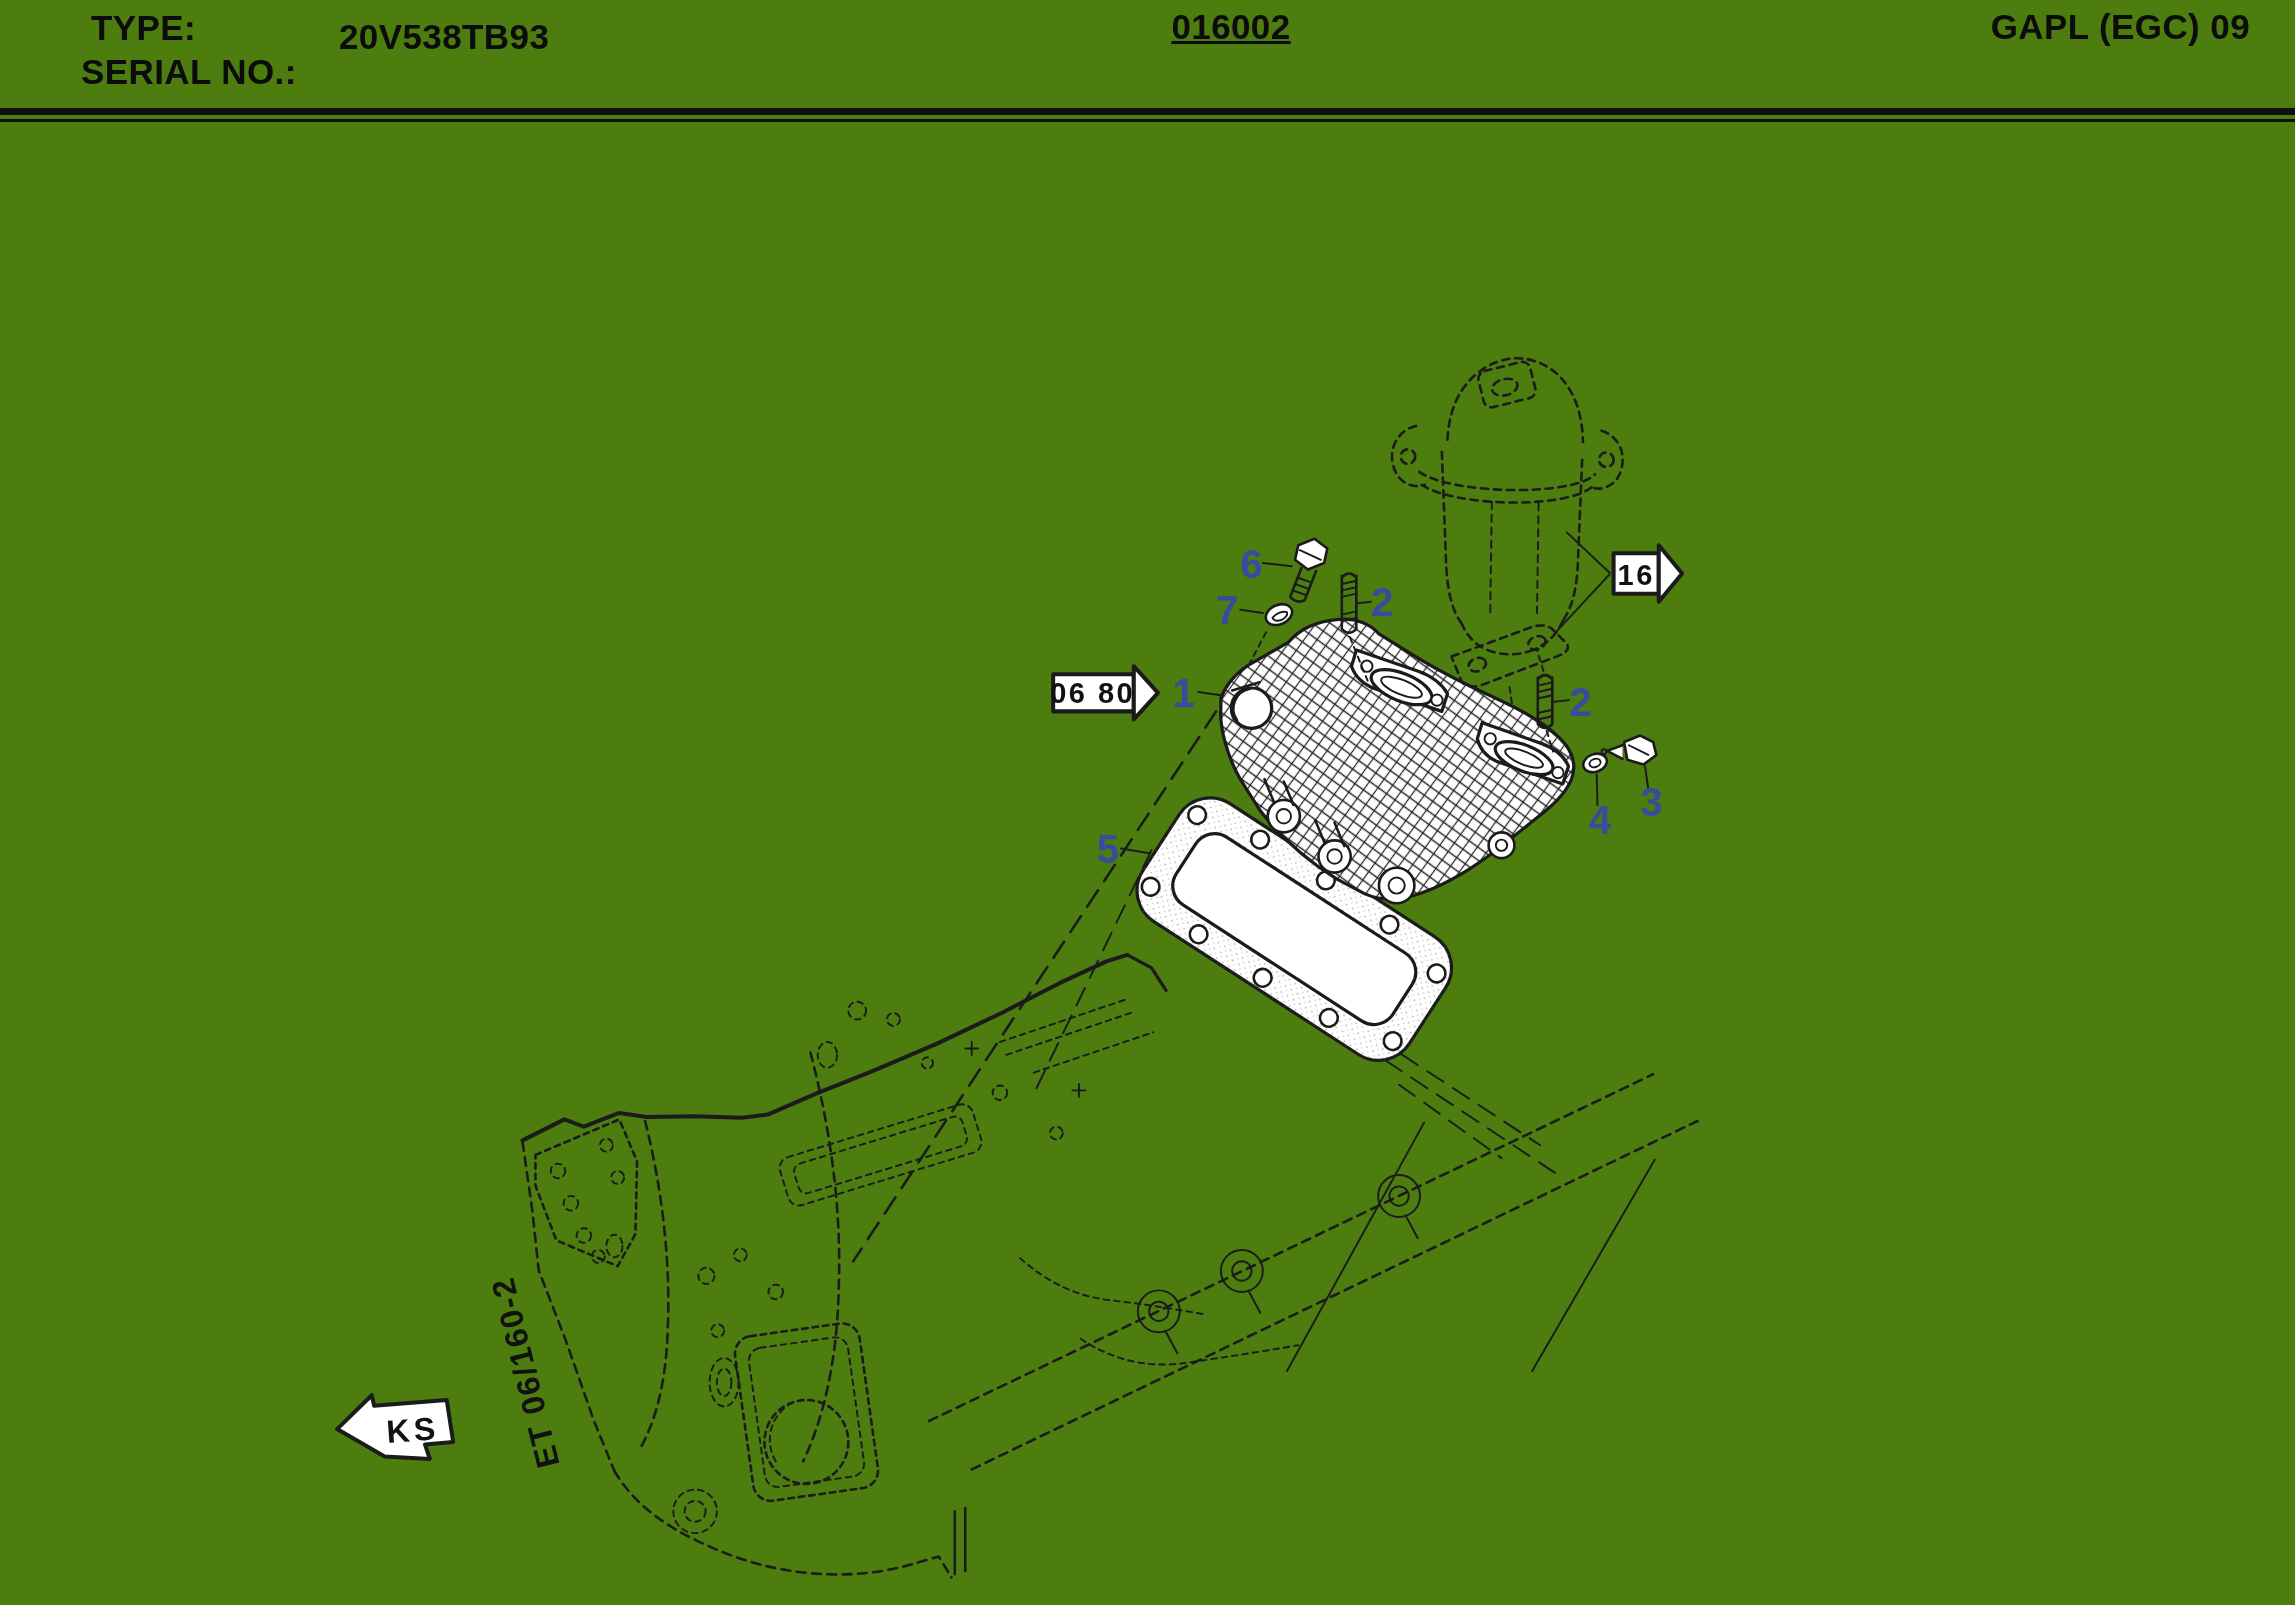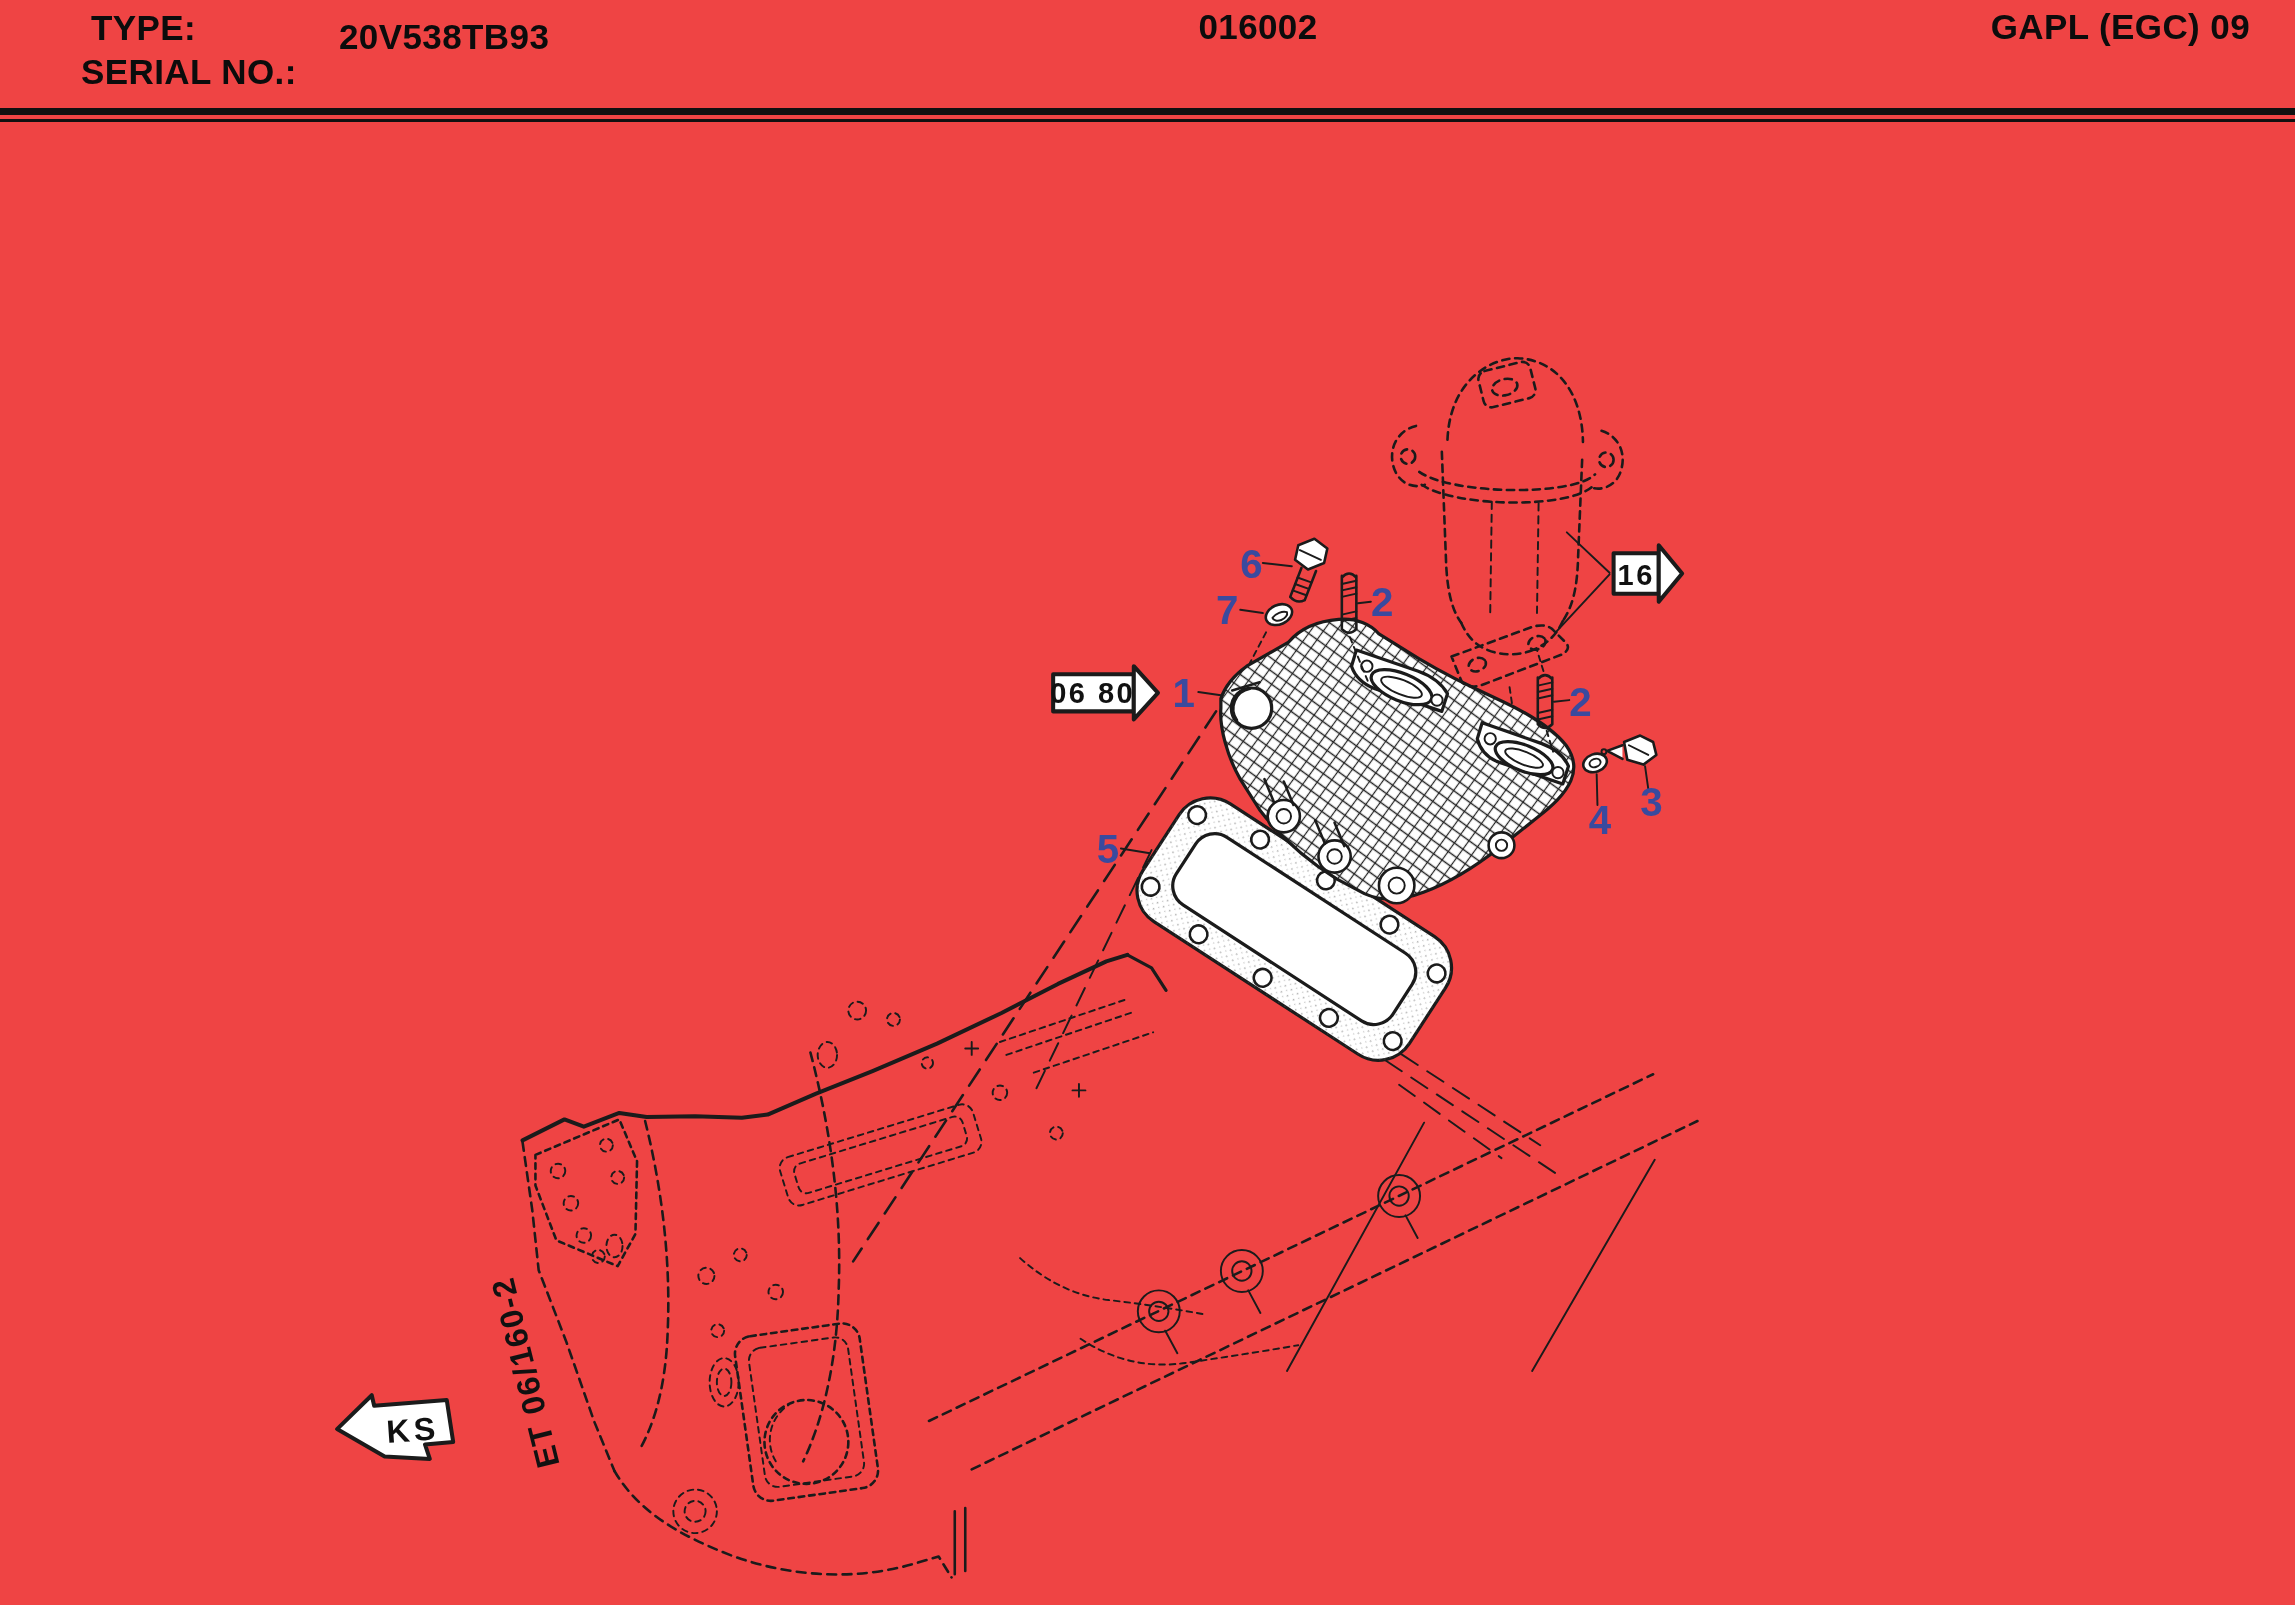--- a/index.html
+++ b/index.html
@@ -1,23 +1,23 @@
 <!DOCTYPE html>
 <html style="--callout: #3a4a9e;font-size:13px"><head>
 <meta charset="utf-8">
 <style>
   html,body{margin:0;padding:0;background:#fff;}
-  #page{position:relative;width:2295px;height:1605px;background:#ef4444;overflow:hidden;
+  #page{position:relative;width:2295px;height:1605px;background:#4d7c0f;overflow:hidden;
         font-family:"Liberation Sans", sans-serif;}
   .hdr{position:absolute;font:700 35px "Liberation Sans", sans-serif;color:#0c0c0c;
        letter-spacing:0.4px;white-space:nowrap;}
   #hdr-type-label{left:91px;top:8px;}
   #hdr-type-value{left:339px;top:8px;margin-top:9px;}
   #hdr-serial-label{left:81px;top:52px;}
-  #hdr-doc-code{left:1258px;top:6.5px;transform:translateX(-50%);}
+  #hdr-doc-code{left:1231px;top:6.5px;transform:translateX(-50%);text-decoration:underline;}
   #hdr-group-code{right:45px;top:6.5px;}
   .rule{position:absolute;left:0;width:2295px;background:#101010;}
   #rule-top{top:108px;height:6.5px;}
   #rule-bot{top:119px;height:3.2px;}
   svg{position:absolute;left:0;top:0;}
   .s{stroke:#1b1b1b;fill:none;stroke-linecap:round;stroke-linejoin:round;}
   .w2{stroke-width:2.4;} .w3{stroke-width:3.2;} .w4{stroke-width:4;} .w5{stroke-width:5;}
   .d1{stroke-dasharray:11 8;} .d2{stroke-dasharray:7 6;} .d3{stroke-dasharray:24 14;}
   .d4{stroke-dasharray:9 7;}
   .fw{fill:#ffffff;}

